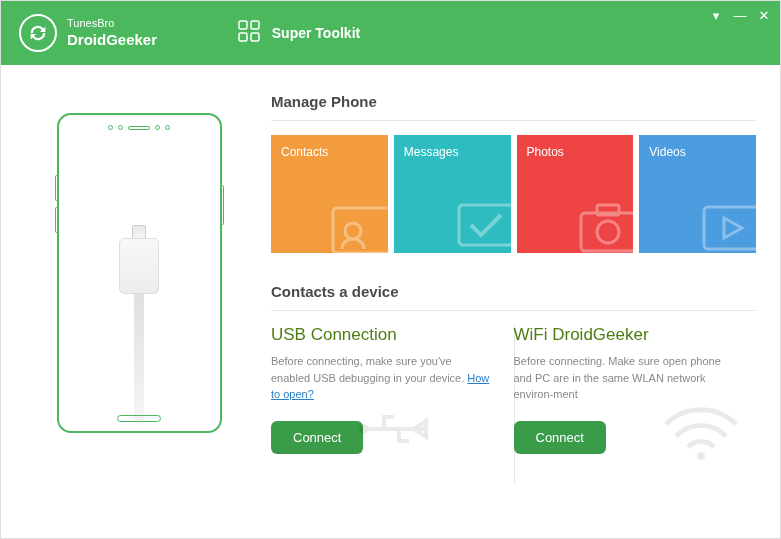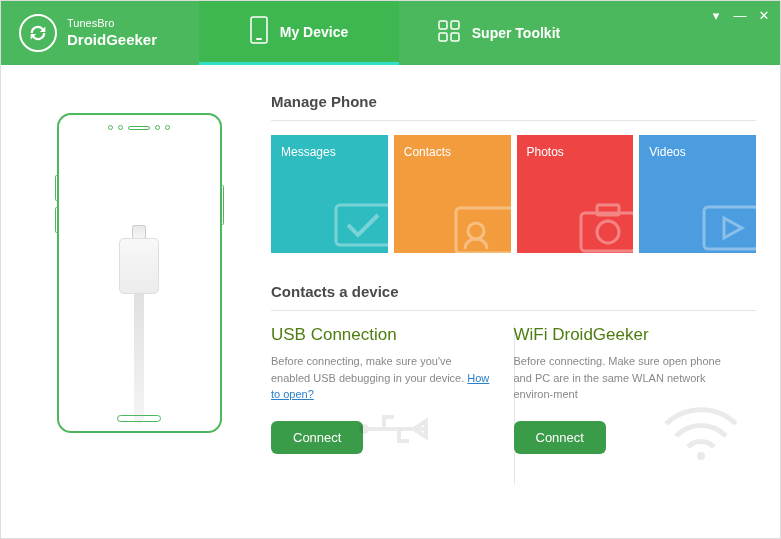--- a/index.html
+++ b/index.html
@@ -73,29 +73,20 @@
       <svg class="logo-inner" viewBox="0 0 24 24">
         <path d="M4 12a8 8 0 0 1 14-5l2-2v6h-6l2.3-2.3A5.5 5.5 0 0 0 6.5 12H4zm16 0a8 8 0 0 1-14 5l-2 2v-6h6l-2.3 2.3A5.5 5.5 0 0 0 17.5 12H20z" fill="#fff"></path>
       </svg>
     </div>
     <div class="brand-text">
       <div class="brand-small">TunesBro</div>
       <div class="brand-big">DroidGeeker</div>
     </div>
   </div>
 
-  <div class="tab active">
-    <span class="tab-icon">
-      <svg width="18" height="28" viewBox="0 0 18 28">
-          <rect x="1" y="1" width="16" height="26" rx="2" fill="none" stroke="#fff" stroke-width="1.5"></rect>
-          <rect x="6" y="22" width="6" height="2" rx="1" fill="#fff"></rect>
-        </svg>
-    </span>
-    <span class="tab-label">My Device</span>
-  </div>
 
   <div class="tab toolkit">
     <span class="tab-icon">
       <svg width="22" height="22" viewBox="0 0 22 22">
           <rect x="1" y="1" width="8" height="8" rx="1.5" fill="none" stroke="#fff" stroke-width="1.5"></rect>
           <rect x="13" y="1" width="8" height="8" rx="1.5" fill="none" stroke="#fff" stroke-width="1.5"></rect>
           <rect x="1" y="13" width="8" height="8" rx="1.5" fill="none" stroke="#fff" stroke-width="1.5"></rect>
           <rect x="13" y="13" width="8" height="8" rx="1.5" fill="none" stroke="#fff" stroke-width="1.5"></rect>
         </svg>
     </span>
@@ -129,33 +120,33 @@
       </div>
       <div class="phone-home"></div>
     </div>
   </div>
 
   <div class="right-col">
     <div class="section-title">Manage Phone</div>
     <hr class="hr">
 
     <div class="tiles">
-      <div class="tile messages">
-        <div class="tile-label">Messages</div>
-        <svg class="tile-deco" width="70" height="70" viewBox="0 0 70 70">
-            <rect x="8" y="12" width="54" height="40" rx="4" fill="none" stroke="#fff" stroke-width="3"></rect>
-            <path d="M20 32l10 10 20-20" fill="none" stroke="#fff" stroke-width="4"></path>
-          </svg>
-      </div>
       <div class="tile contacts">
         <div class="tile-label">Contacts</div>
         <svg class="tile-deco" width="70" height="70" viewBox="0 0 70 70">
             <rect x="5" y="15" width="60" height="45" rx="4" fill="none" stroke="#fff" stroke-width="3"></rect>
             <circle cx="25" cy="38" r="8" fill="none" stroke="#fff" stroke-width="3"></circle>
             <path d="M14 56c0-6 5-10 11-10s11 4 11 10" fill="none" stroke="#fff" stroke-width="3"></path>
+          </svg>
+      </div>
+      <div class="tile messages">
+        <div class="tile-label">Messages</div>
+        <svg class="tile-deco" width="70" height="70" viewBox="0 0 70 70">
+            <rect x="8" y="12" width="54" height="40" rx="4" fill="none" stroke="#fff" stroke-width="3"></rect>
+            <path d="M20 32l10 10 20-20" fill="none" stroke="#fff" stroke-width="4"></path>
           </svg>
       </div>
       <div class="tile photos">
         <div class="tile-label">Photos</div>
         <svg class="tile-deco" width="70" height="70" viewBox="0 0 70 70">
             <rect x="8" y="20" width="54" height="38" rx="4" fill="none" stroke="#fff" stroke-width="3"></rect>
             <rect x="24" y="12" width="22" height="10" rx="2" fill="none" stroke="#fff" stroke-width="3"></rect>
             <circle cx="35" cy="39" r="11" fill="none" stroke="#fff" stroke-width="3"></circle>
           </svg>
       </div>

